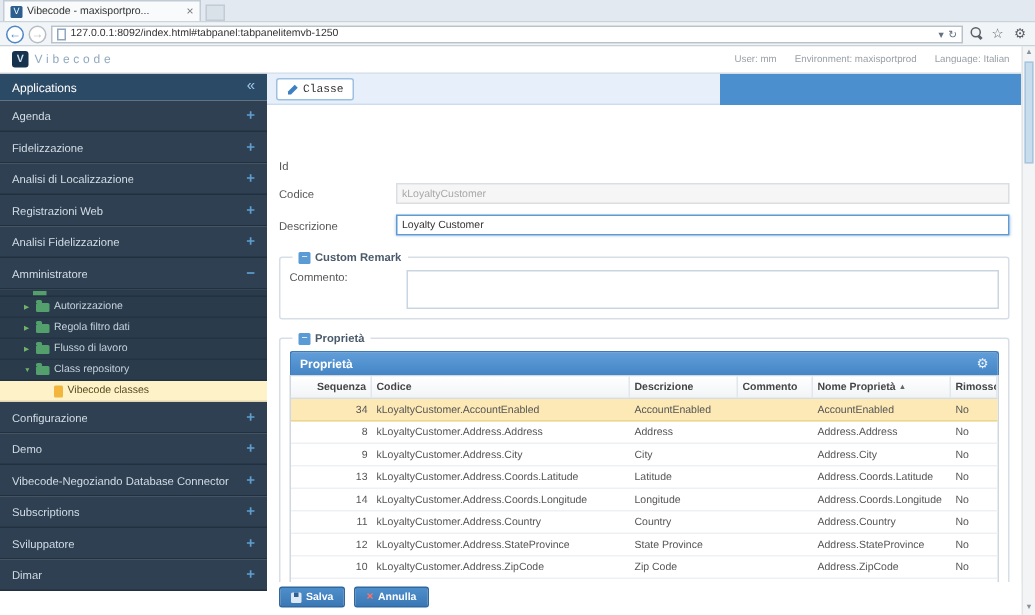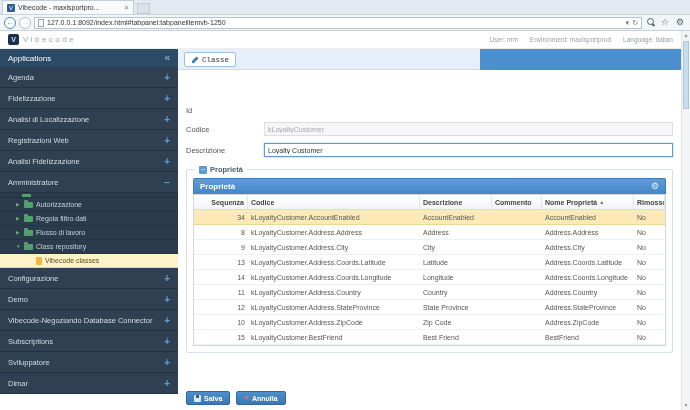--- a/index.html
+++ b/index.html
@@ -242,20 +242,30 @@
       </div>
       <div class="field-row">
         <label class="field-label">Codice</label>
         <input class="field-input disabled" disabled="" value="kLoyaltyCustomer" style="">
       </div>
       <div class="field-row">
         <label class="field-label">Descrizione</label>
         <input class="field-input focused" value="Loyalty Customer" style="">
       </div>
 
+      <div class="fieldset cr">
+        <div class="legend">
+          <span class="fs-tool">−</span>
+          <span>Custom Remark</span>
+        </div>
+        <div class="cr-row">
+          <label class="field-label">Commento:</label>
+          <textarea class="cr-text" style=""></textarea>
+        </div>
+      </div>
 
       <div class="fieldset props">
         <div class="legend">
           <span class="fs-tool">−</span>
           <span>Proprietà</span>
         </div>
         <div class="panel">
           <div class="panel-header">
             <span>Proprietà</span>
             <span class="panel-gear">⚙</span>

